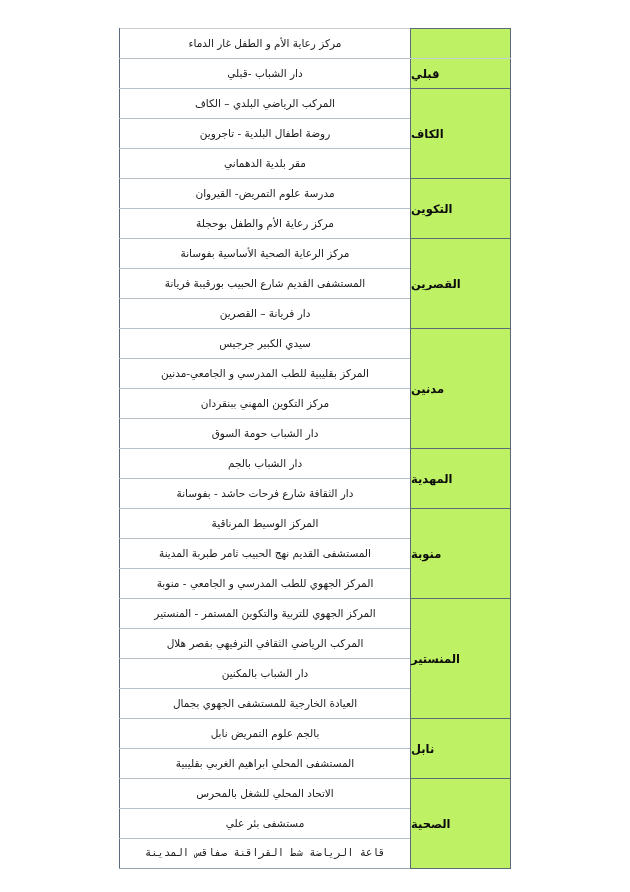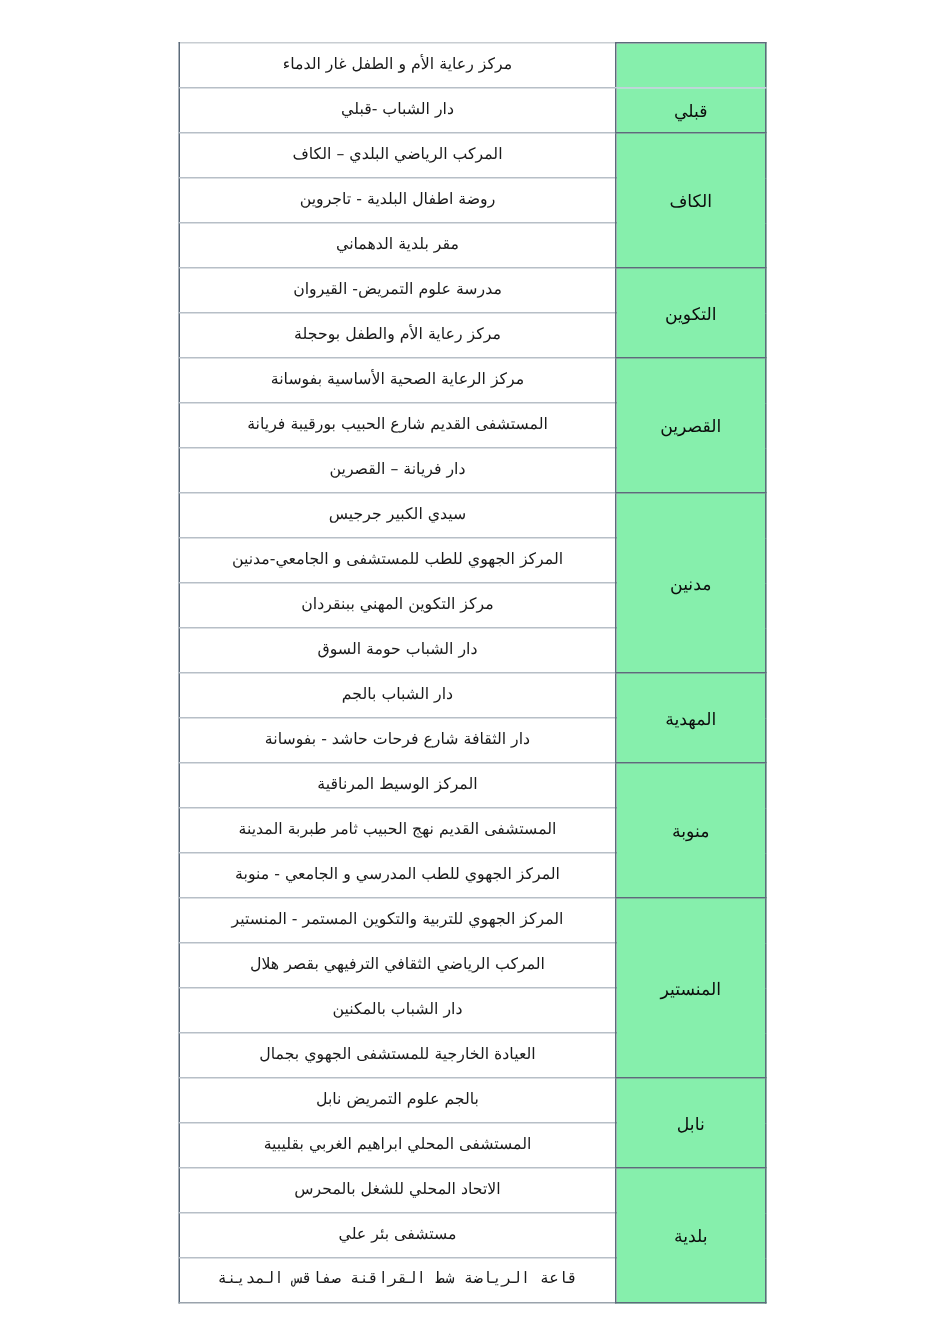--- a/index.html
+++ b/index.html
@@ -56,28 +56,28 @@
     text-align: center;
     font-size: 10.5px;
     color: #1a1a1a;
     line-height: 1.15;
     padding: 0 4px;
     white-space: nowrap;
   }
 
   
   td.gov {
-    background: #86efac;
+    background: #bef264;
     border-right: 1px solid #5c6b7a;
     border-left: 1px solid #5c6b7a;
     border-top: 1px solid #5c6b7a;
     border-bottom: 1px solid #5c6b7a;
-    text-align: center;
+    text-align: left;
     font-size: 11.5px;
-    font-weight: normal;
+    font-weight: bold;
     color: #0c0c0c;
     letter-spacing: 0.2px;
   }
 
   
   td.gov.soft-bottom { border-bottom: 1px solid #c3cfdd; }
   td.gov.soft-top { border-top: 1px solid #c3cfdd; }
 
   
   tr.group-start td.site {
@@ -137,21 +137,21 @@
             <td class="site">المستشفى القديم شارع الحبيب بورقيبة فريانة</td>
           </tr>
           <tr>
             <td class="site">دار فريانة – القصرين</td>
           </tr>
           <tr class="group-start">
             <td class="gov" rowspan="4">مدنين</td>
             <td class="site">سيدي الكبير جرجيس</td>
           </tr>
           <tr>
-            <td class="site">المركز الجهوي  للطب للمستشفى و الجامعي-مدنين</td>
+            <td class="site">المركز بقليبية  للطب المدرسي و الجامعي-مدنين</td>
           </tr>
           <tr>
             <td class="site">مركز التكوين المهني ببنقردان</td>
           </tr>
           <tr>
             <td class="site">دار الشباب حومة السوق</td>
           </tr>
           <tr class="group-start">
             <td class="gov" rowspan="2">المهدية</td>
             <td class="site">دار الشباب بالجم</td>
@@ -183,21 +183,21 @@
             <td class="site">العيادة الخارجية للمستشفى الجهوي بجمال</td>
           </tr>
           <tr class="group-start">
             <td class="gov" rowspan="2">نابل</td>
             <td class="site">بالجم علوم التمريض نابل</td>
           </tr>
           <tr>
             <td class="site">المستشفى المحلي ابراهيم الغربي بقليبية</td>
           </tr>
           <tr class="group-start">
-            <td class="gov" rowspan="3">بلدية</td>
+            <td class="gov" rowspan="3">الصحية</td>
             <td class="site">الاتحاد المحلي للشغل بالمحرس</td>
           </tr>
           <tr>
             <td class="site">مستشفى بئر علي</td>
           </tr>
           <tr class="last-row">
             <td class="site">قاعة الرياضة شط القراقنة صفاقس المدينة</td>
           </tr>
         </tbody>
     </table>

